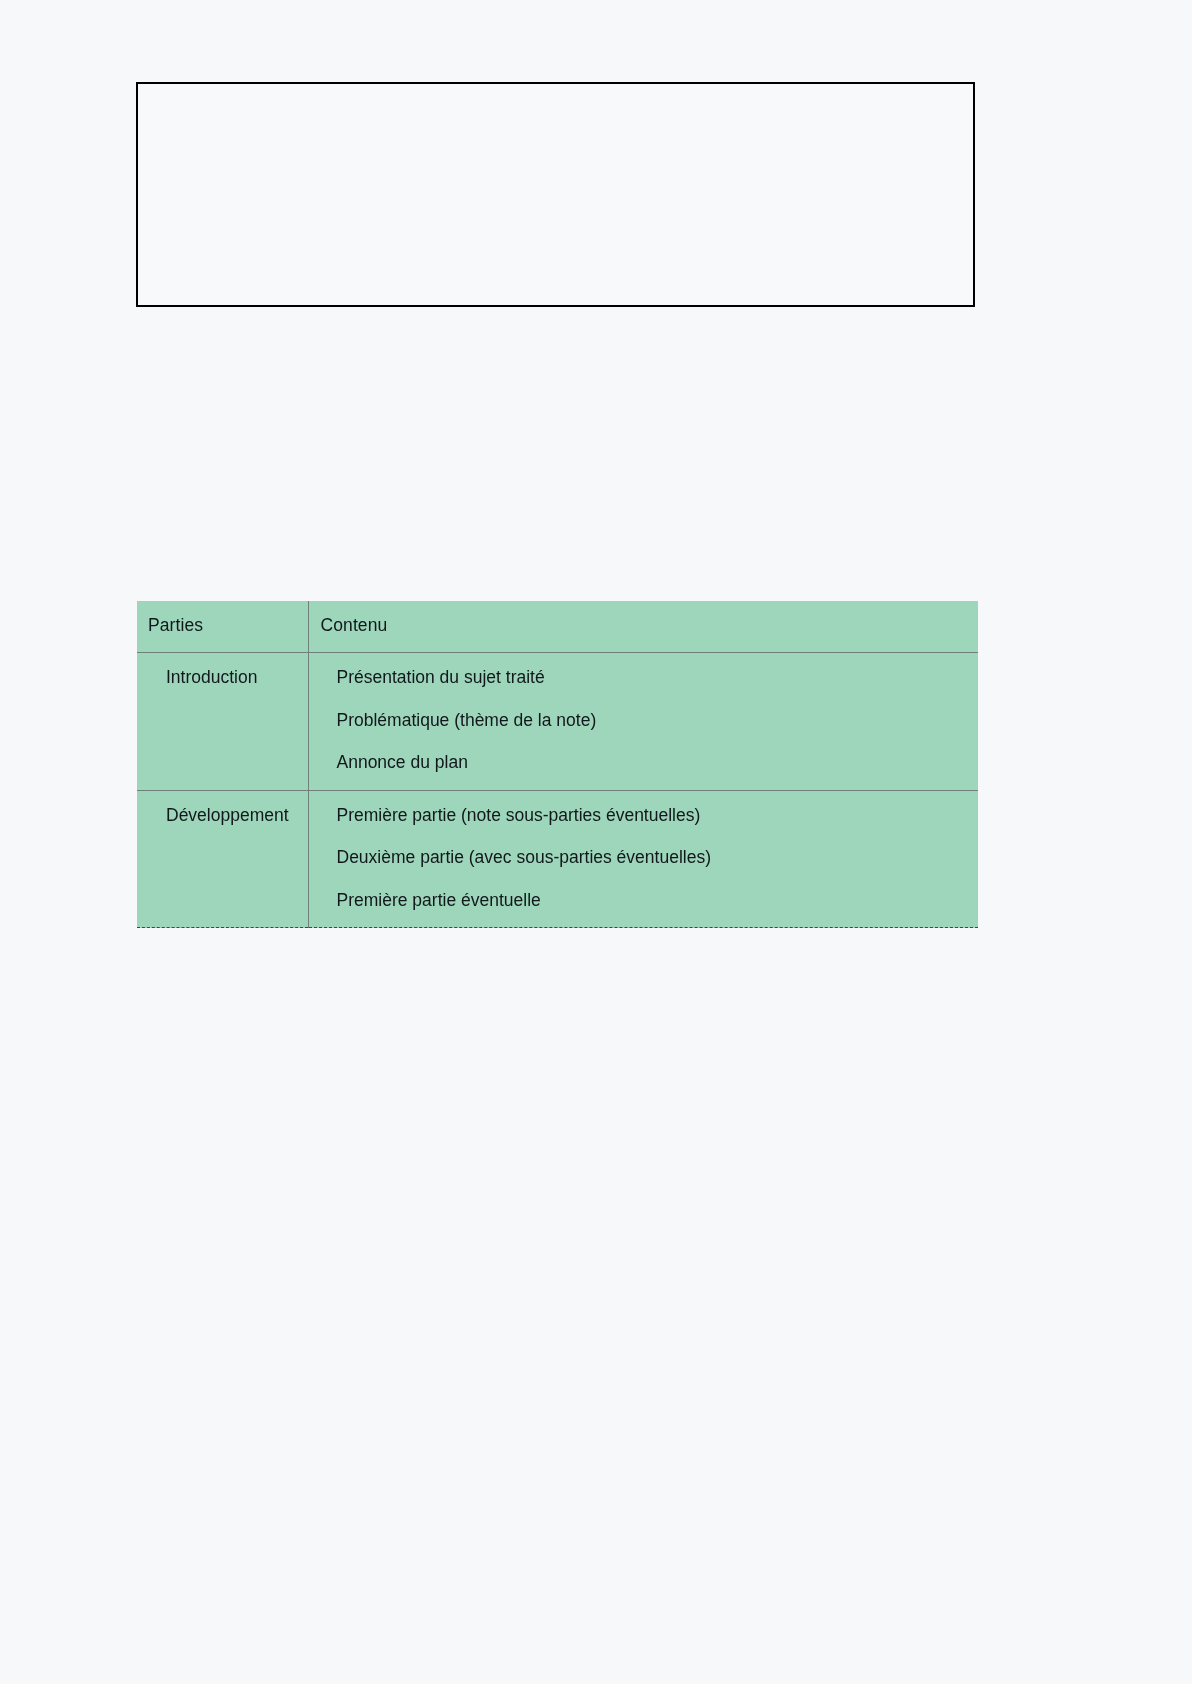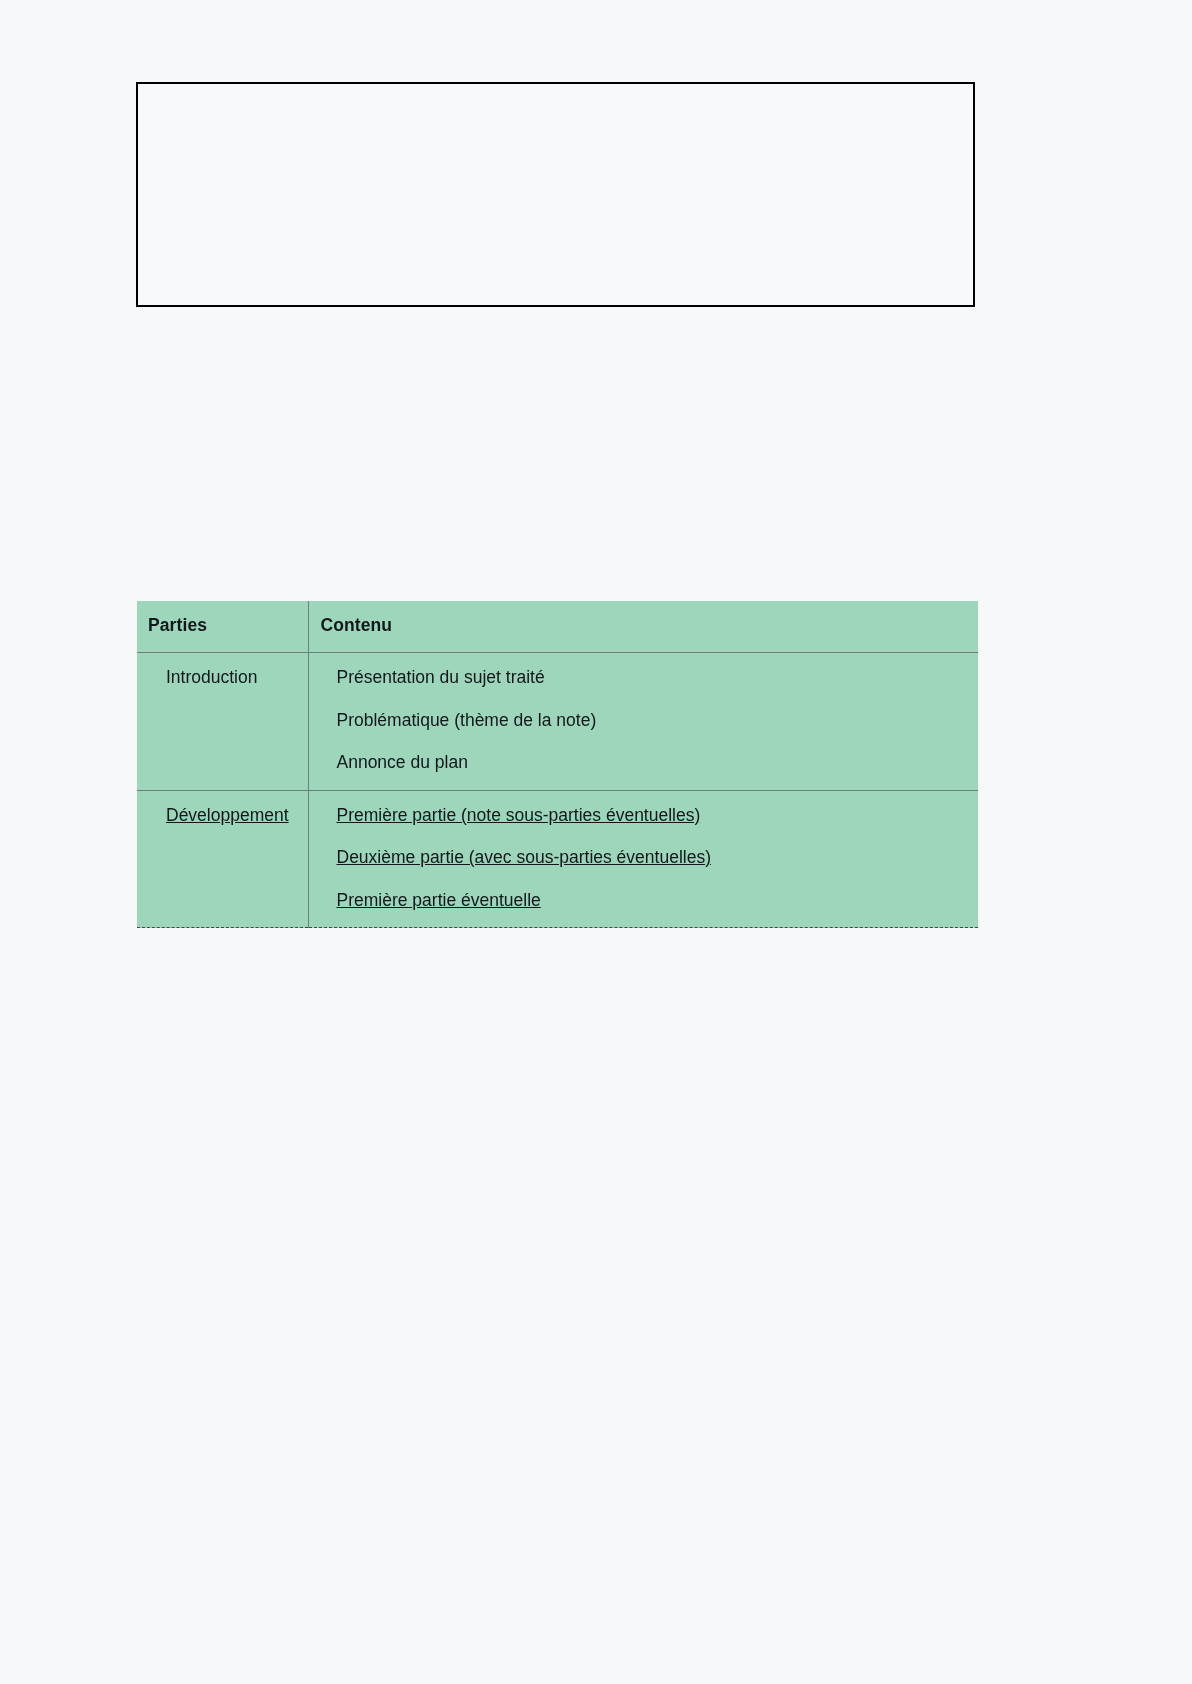--- a/index.html
+++ b/index.html
@@ -49,21 +49,21 @@
     color: #11181c;
     text-align: left;
     vertical-align: top;
     padding: 0;
     border: 0;
   }
 
   
   tr.head-row th {
     font-size: 17.5px;
-    font-weight: bold;
+    font-weight: normal;
     letter-spacing: 0.1px;
     padding: 14px 0 16px 0;
     border-bottom: 1.6px solid #6f7f79;
   }
   tr.head-row th.cell-parties { padding-left: 11px; }
   tr.head-row th.cell-contenu {
     padding-left: 12px;
     border-left: 1.3px solid #6f7f79;
   }
 
@@ -74,21 +74,21 @@
     padding-top: 16px;
     padding-bottom: 18px;
   }
   tr.body-row td.cell-parties { padding-left: 29px; }
   tr.body-row td.cell-contenu {
     padding-left: 28px;
     border-left: 1.3px solid #6f7f79;
   }
 
   tr.sep-solid td { border-bottom: 1.6px solid #6f7f79; }
-  tr.sep-dashed td { border-bottom: 1.6px dashed #3a4a44; text-decoration: underline; }
+  tr.sep-dashed td { border-bottom: 1.6px dashed #3a4a44; }
   tr.sep-none td { border-bottom: 0; }
 
   .content-line {
     display: block;
     line-height: 1.0;
     margin-bottom: 25px;
   }
   .content-line:last-child { margin-bottom: 0; }
 
   .part-label { display: block; line-height: 1.0; }

